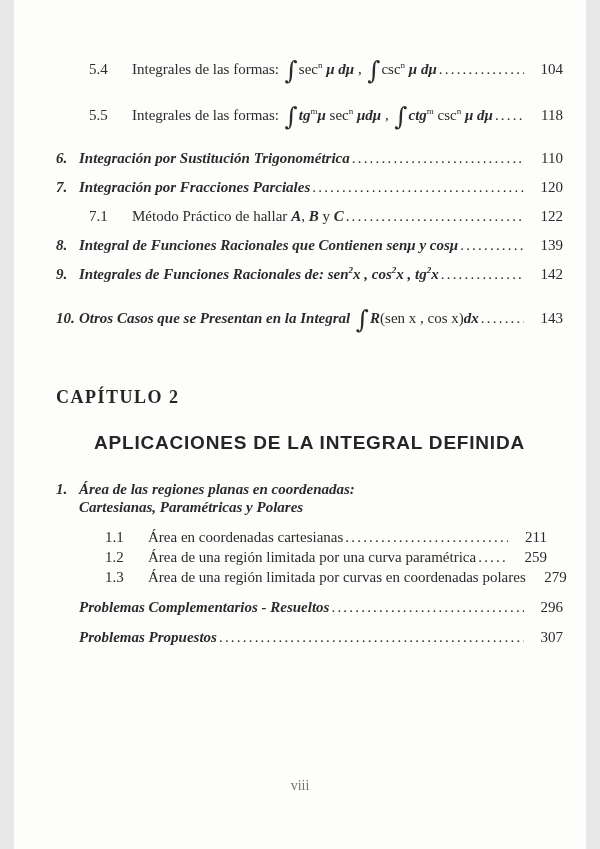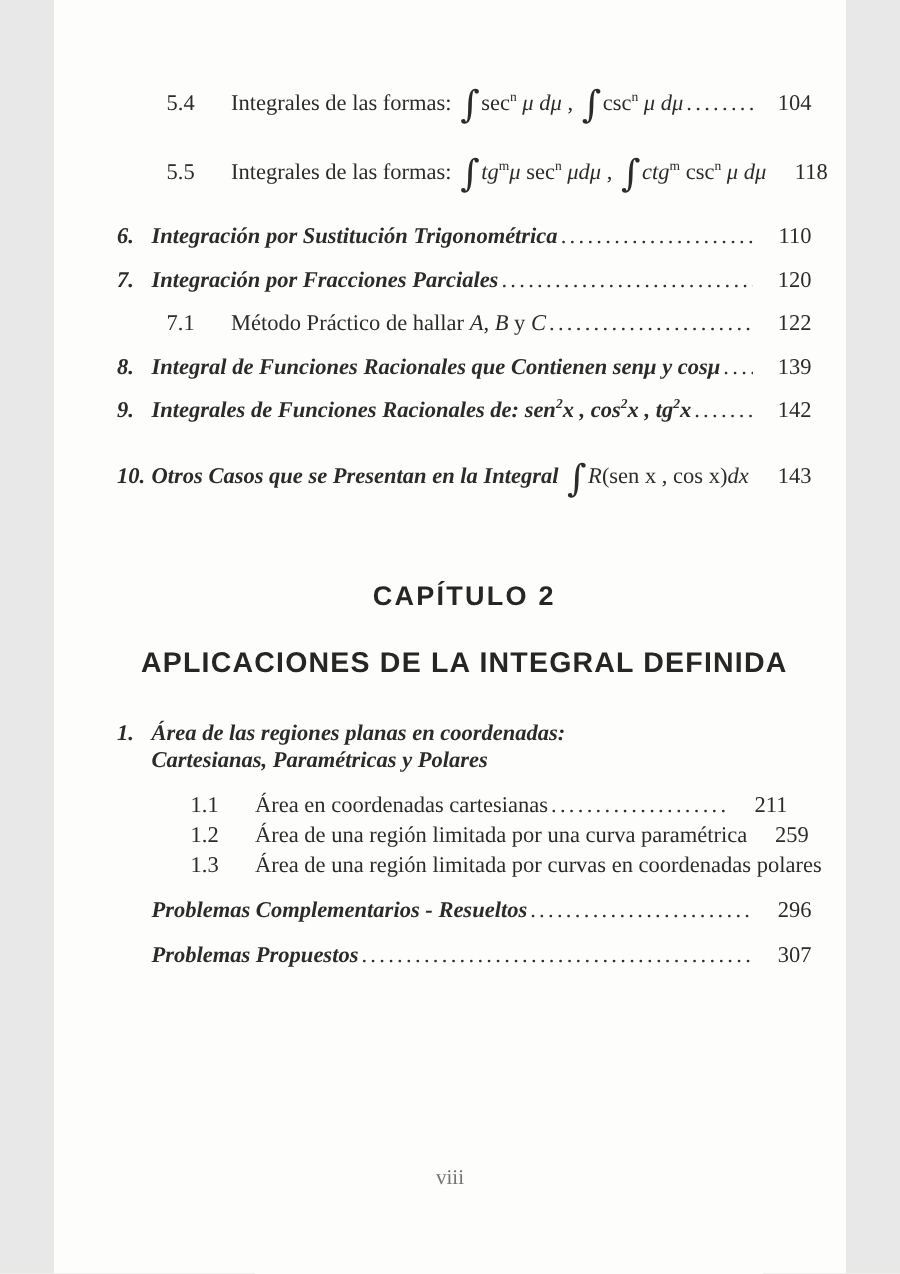--- a/index.html
+++ b/index.html
@@ -1,18 +1,18 @@
 <!DOCTYPE html>
 <html><head>
 <meta charset="utf-8">
 <style>
   html,body { margin:0; padding:0; background:#e8e8e8; }
   .page {
     position:relative;
-    width:528px; height:849px;
+    width:572px; height:849px;
     margin:0 auto;
     background:#fdfdfb;
     box-sizing:border-box;
     padding:34px 23px 0 42px;
     font-family:"Liberation Serif", serif;
     font-size:15px;
     color:#2b2b2b;
     overflow:hidden;
   }
   .sec1 { margin-top:12px; }
@@ -34,28 +34,28 @@
   .row.formula { height:46px; align-items:center; margin:0; }
   .row.main.formula { margin:8px 0; }
 
   .sec2 .row.sub { margin:3px 16px; }
   .sec2 .row.main { margin:13px 0; }
   .row.twolines { margin-bottom:8px; }
   .row.twolines .title { line-height:18px; }
 
   
   .mint { font-size:25px; font-weight:normal; font-style:normal; line-height:0; vertical-align:-5px; padding:0 1px 0 2px; font-family:"DejaVu Serif", serif; }
-  .mit  { font-style:italic; font-weight:normal; }
+  .mit  { font-style:italic; font-weight:bold; }
   .mrm  { font-style:normal; font-weight:normal; }
   sup.msup { font-size:9px; line-height:0; vertical-align:super; }
 
   .chapter-heading {
     margin-top:46px;
-    text-align:center;
-    font-family:Liberation Sans, sans-serif;
+    text-align:left;
+    font-family:Liberation Serif, serif;
     font-weight:bold;
     font-size:18px;
     letter-spacing:1.5px;
     color:#262626;
   }
   .chapter-title {
     margin-top:24px;
     text-align:center;
     font-family:"Liberation Sans", sans-serif;
     font-weight:bold;

